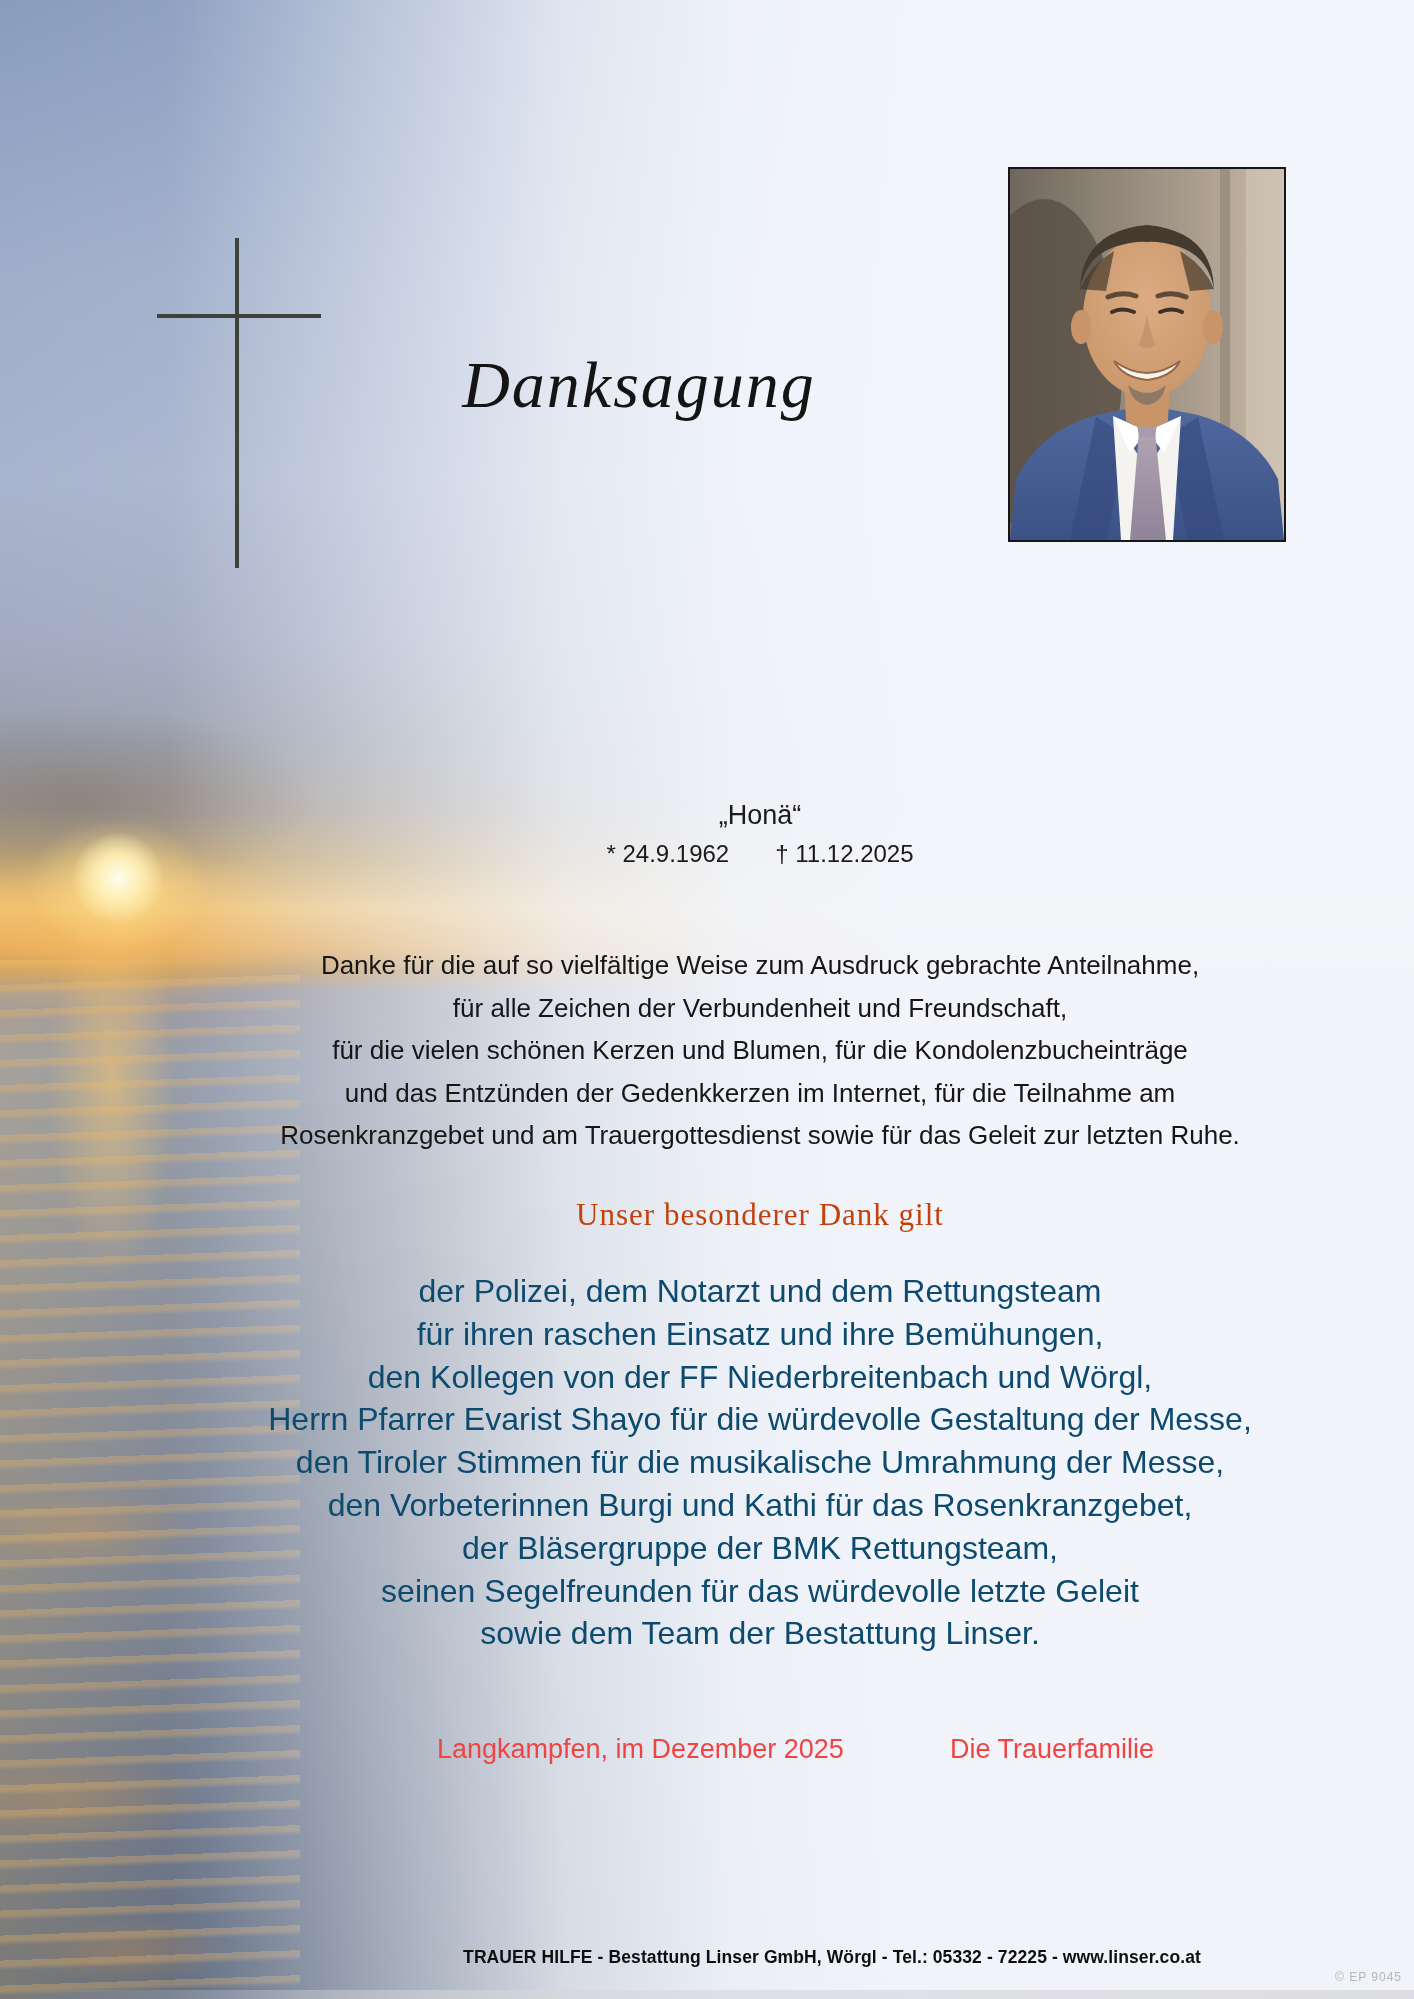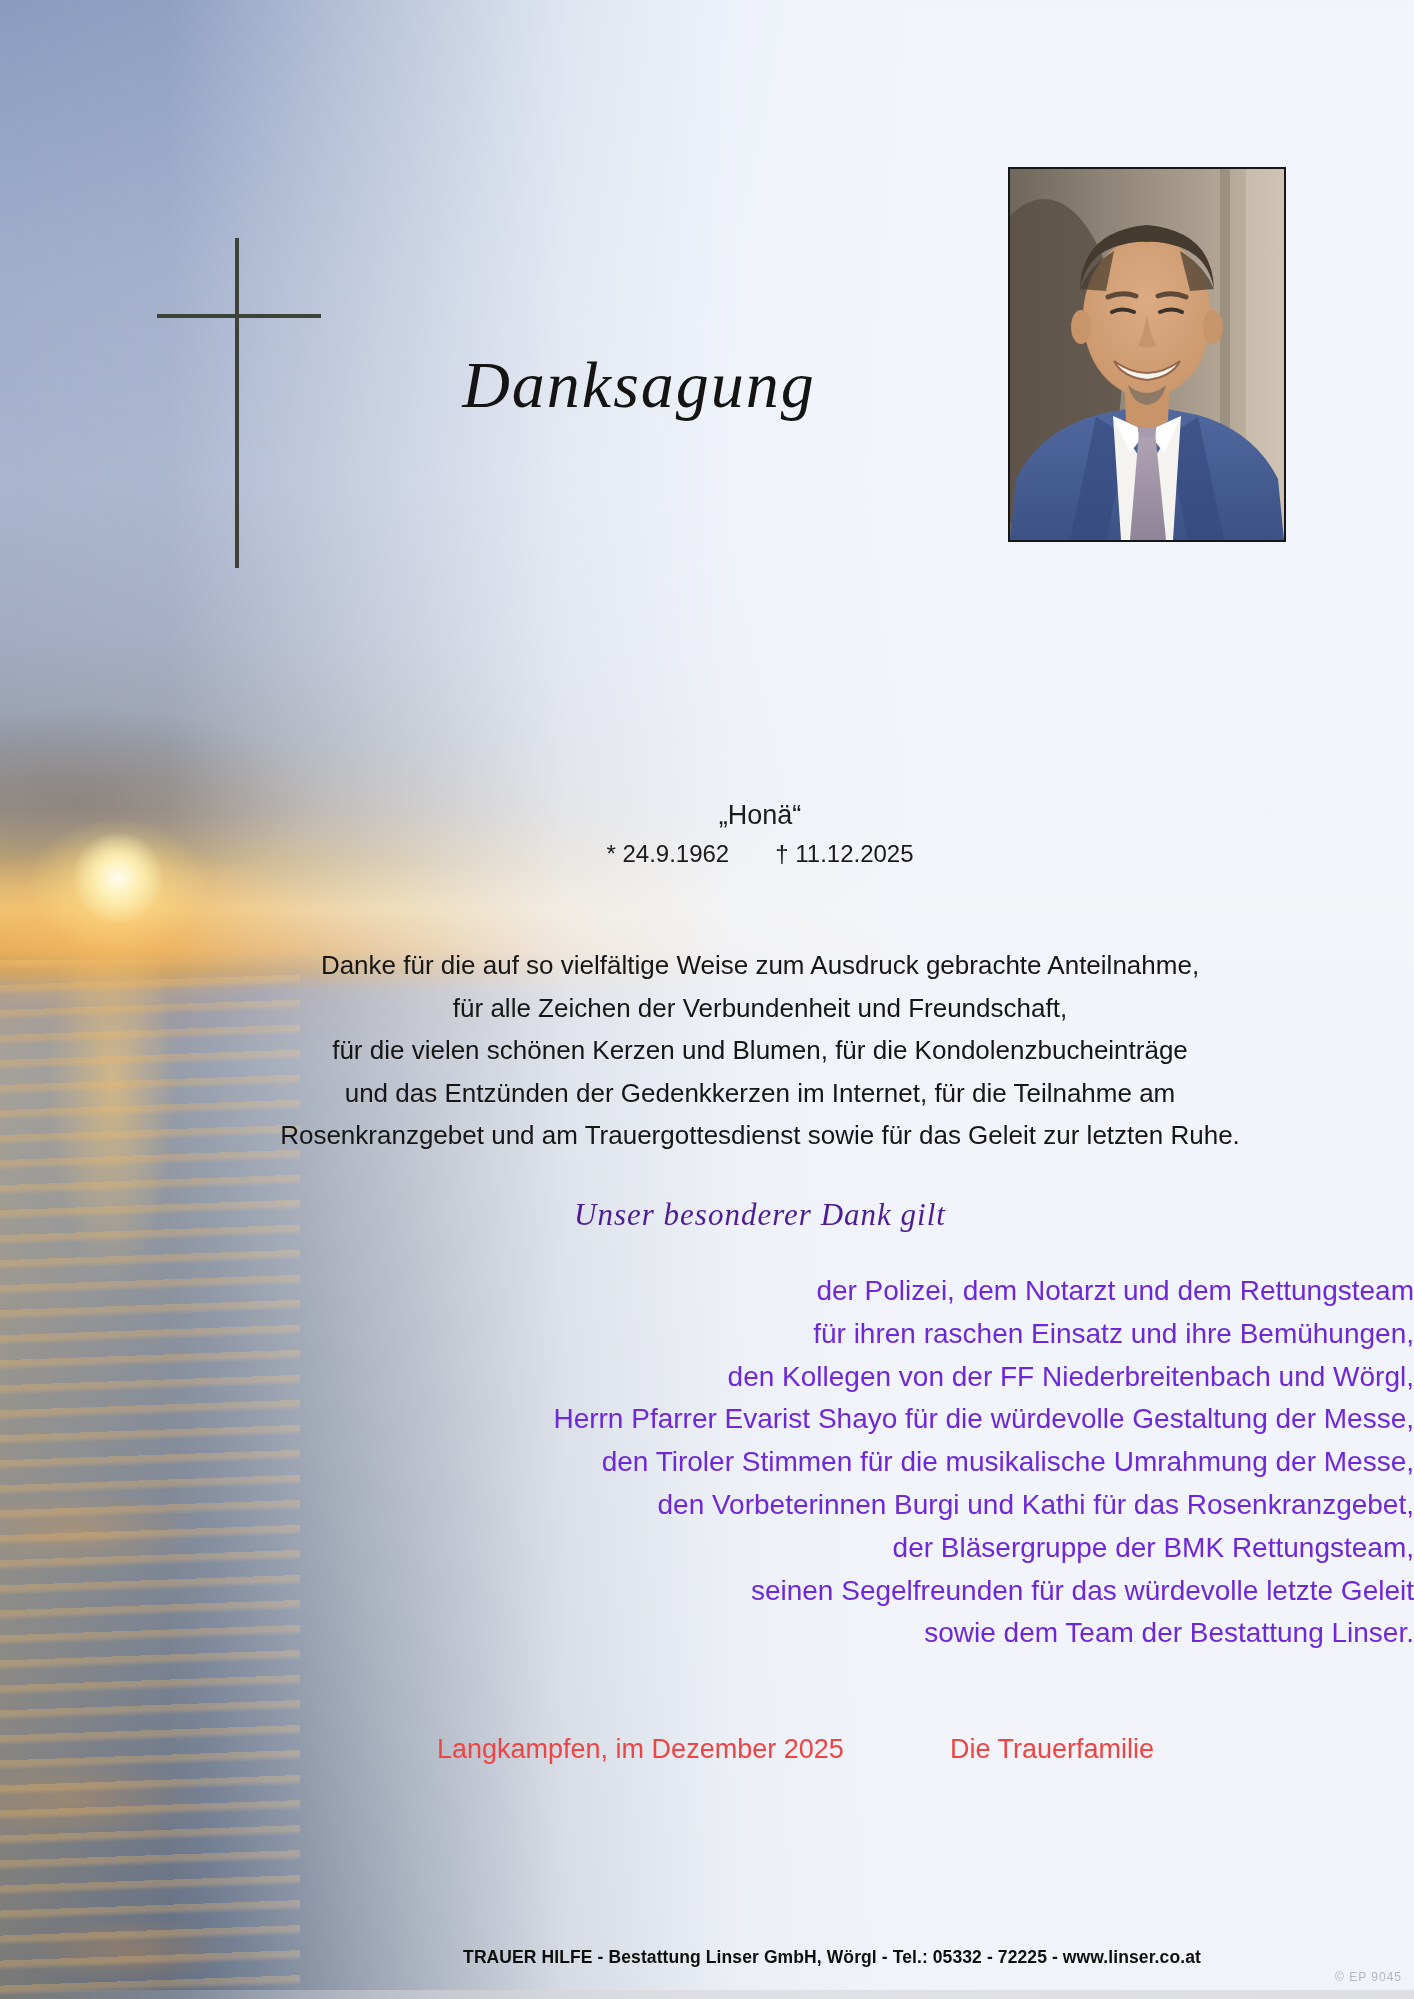--- a/index.html
+++ b/index.html
@@ -81,25 +81,25 @@
     text-align: center; font-size: 24px; color: #1a1a1a;
   }
   .dates .birth { margin-right: 46px; }
   .thanks {
     position: absolute; left: 106px; right: 0; top: 944px;
     text-align: center; font-size: 26px; line-height: 42.5px; color: #161616;
   }
   .special-heading {
     position: absolute; left: 106px; right: 0; top: 1197px;
     text-align: center; font-family: "Liberation Serif", serif;
-    font-style: italic; font-size: 31px; letter-spacing: 1px; color: #4c1d95;
+    font-size: 31px; letter-spacing: 1px; color: #c2410c;
   }
   .special {
     position: absolute; left: 106px; right: 0; top: 1270px;
-    text-align: right; font-size: 28px; line-height: 42.8px; color: #6d28d9;
+    text-align: center; font-size: 32px; line-height: 42.8px; color: #0c4a6e;
   }
   .closing span { position: absolute; top: 1734px; font-size: 27px; color: #ef4444; white-space: nowrap; }
   .closing .place  { left: 437px; }
   .closing .family { left: 950px; }
   .footer {
     position: absolute; left: 250px; right: 0; top: 1947px;
     text-align: center; font-weight: bold; font-size: 17.5px;
     letter-spacing: 0.1px; color: #0e0e0e;
   }
   .print-code {

